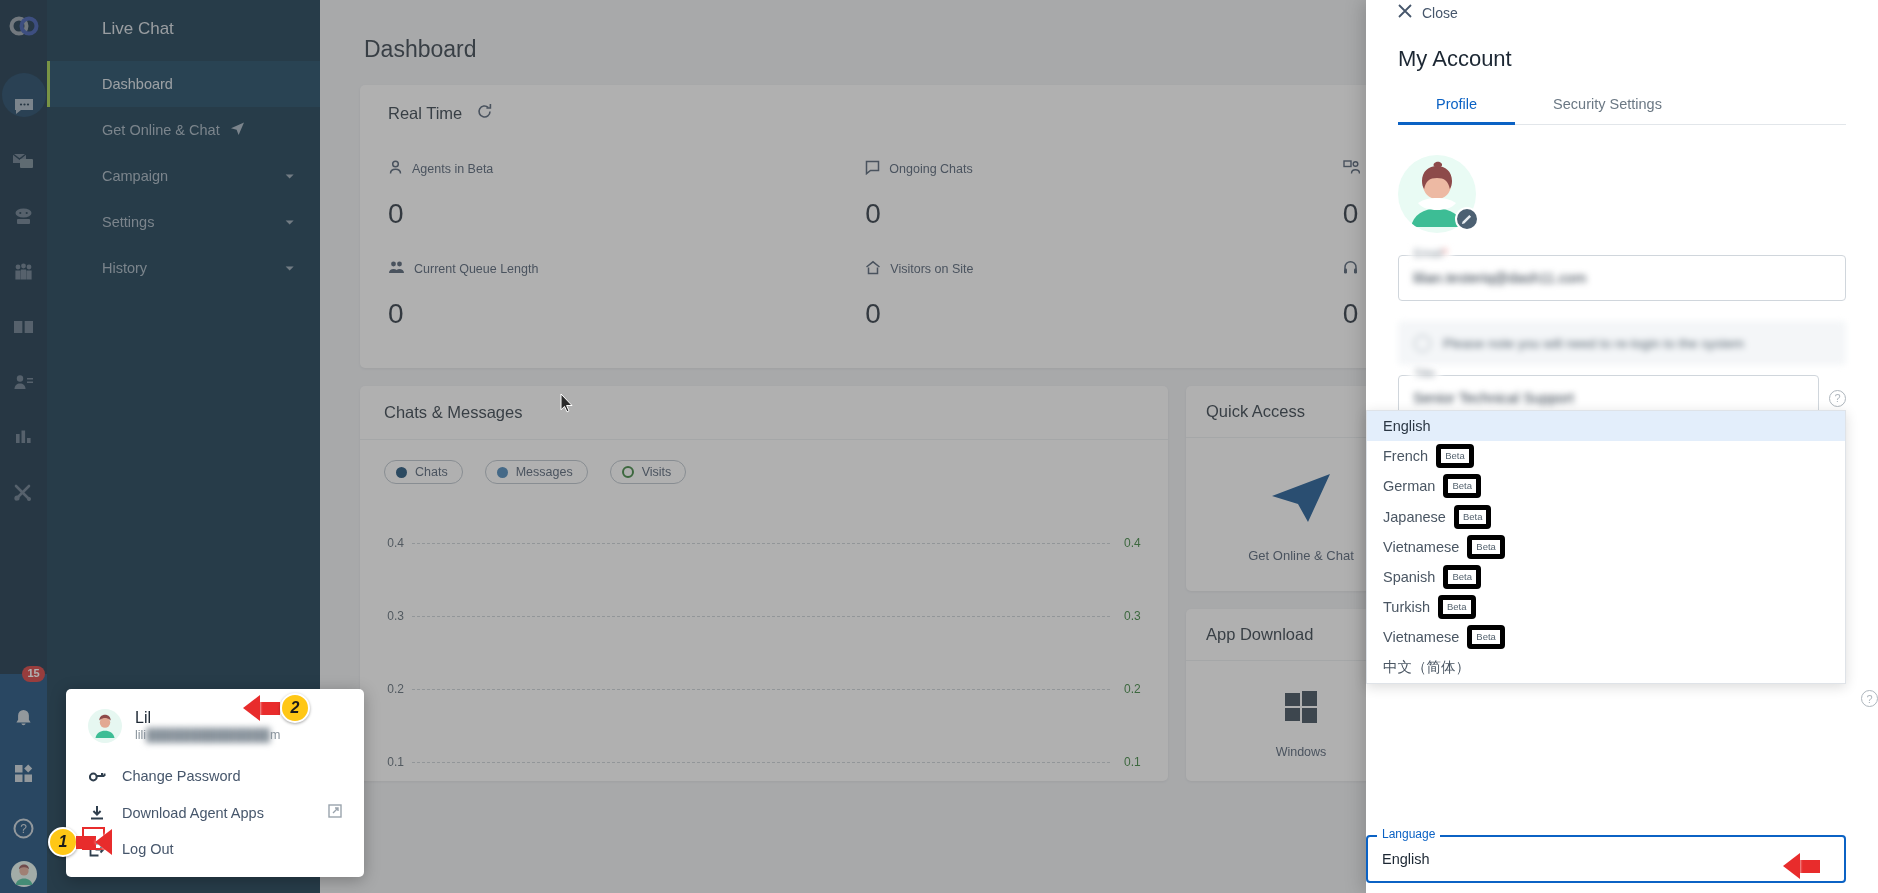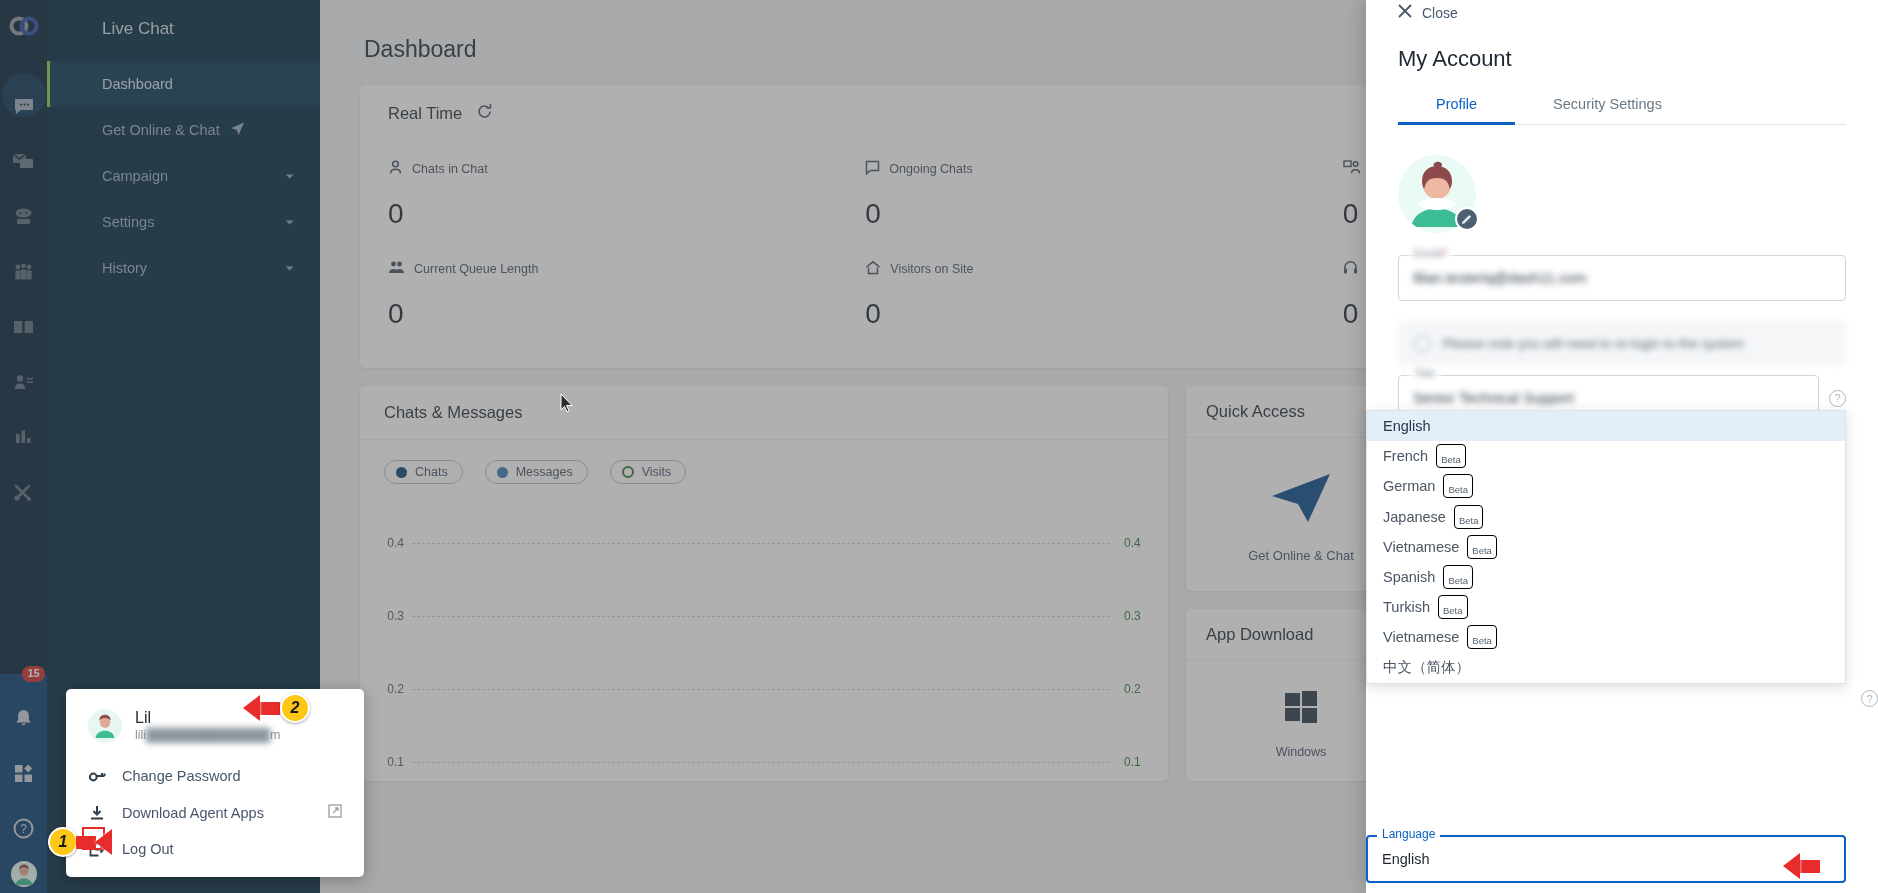--- a/index.html
+++ b/index.html
@@ -185,21 +185,21 @@
     position:absolute; left:0; right:32px; top:410px; background:#fff; z-index:50;
     border:1px solid #dfe3e8; box-shadow:0 3px 12px rgba(0,0,0,.14); max-height:285px;
     overflow:hidden;
   }
   .dd-item {
     height:30.2px; display:flex; align-items:center; gap:8px; padding:0 16px;
     font-size:14.5px; color:#4a5663; cursor:pointer;
   }
   .dd-item.selected { background:#e3eefb; color:#2b3744;}
   .beta {
-    border:1px solid #000000; border-radius:4px; font-size:9.5px; padding:8px 4px 1px 4px;
+    border:5px solid #000000; border-radius:4px; font-size:9.5px; padding:0px 4px 1px 4px;
     color:#55636f; line-height:13px;
   }
 
   .lang-field {
     position:absolute; left:0; right:32px; bottom:10px; z-index:52;
   }
   .lang-box {
     border:2px solid #0b62c4; border-radius:4px; height:48px; padding:0 14px;
     display:flex; align-items:center; font-size:14.5px; color:#1c2733; background:#fff;
   }
@@ -365,21 +365,21 @@
 
       <div class="stats-row">
         <div class="stat">
           <div class="stat-lbl">
             <span>
               <svg width="15" height="15" viewBox="0 0 15 15">
                   <circle cx="7.5" cy="4" r="2.8" fill="none" stroke="#46566b" stroke-width="1.5"></circle>
                   <path d="M2.5 13.5c0-2.8 2.2-4.3 5-4.3s5 1.5 5 4.3" fill="none" stroke="#46566b" stroke-width="1.5"></path>
                 </svg>
             </span>
-            <span>Chats in Chat</span>
+            <span>Agents in Beta</span>
           </div>
           <div class="stat-val">0</div>
         </div>
         <div class="stat">
           <div class="stat-lbl">
             <span>
               <svg width="15" height="15" viewBox="0 0 15 15">
                   <path d="M1.5 1.5h12v9h-8l-4 3.2z" fill="none" stroke="#46566b" stroke-width="1.5"></path>
                 </svg>
             </span>

